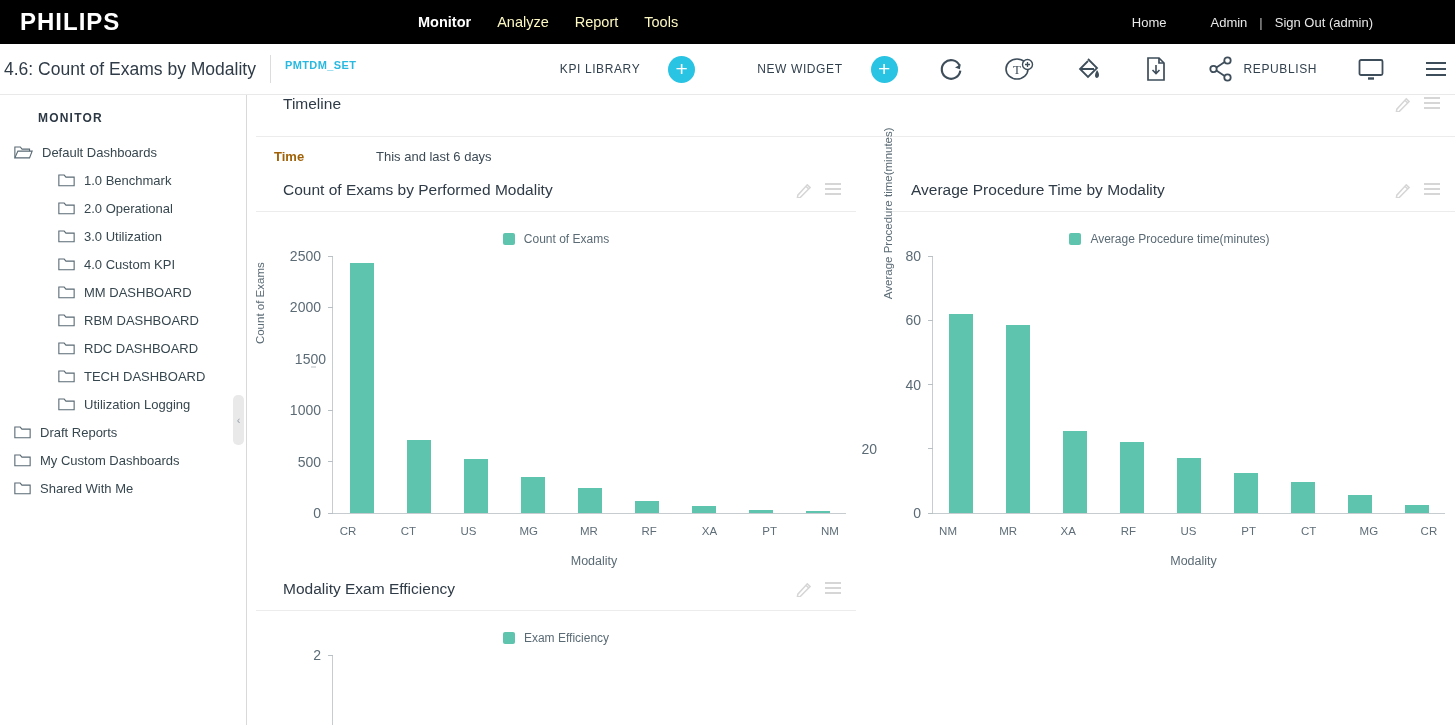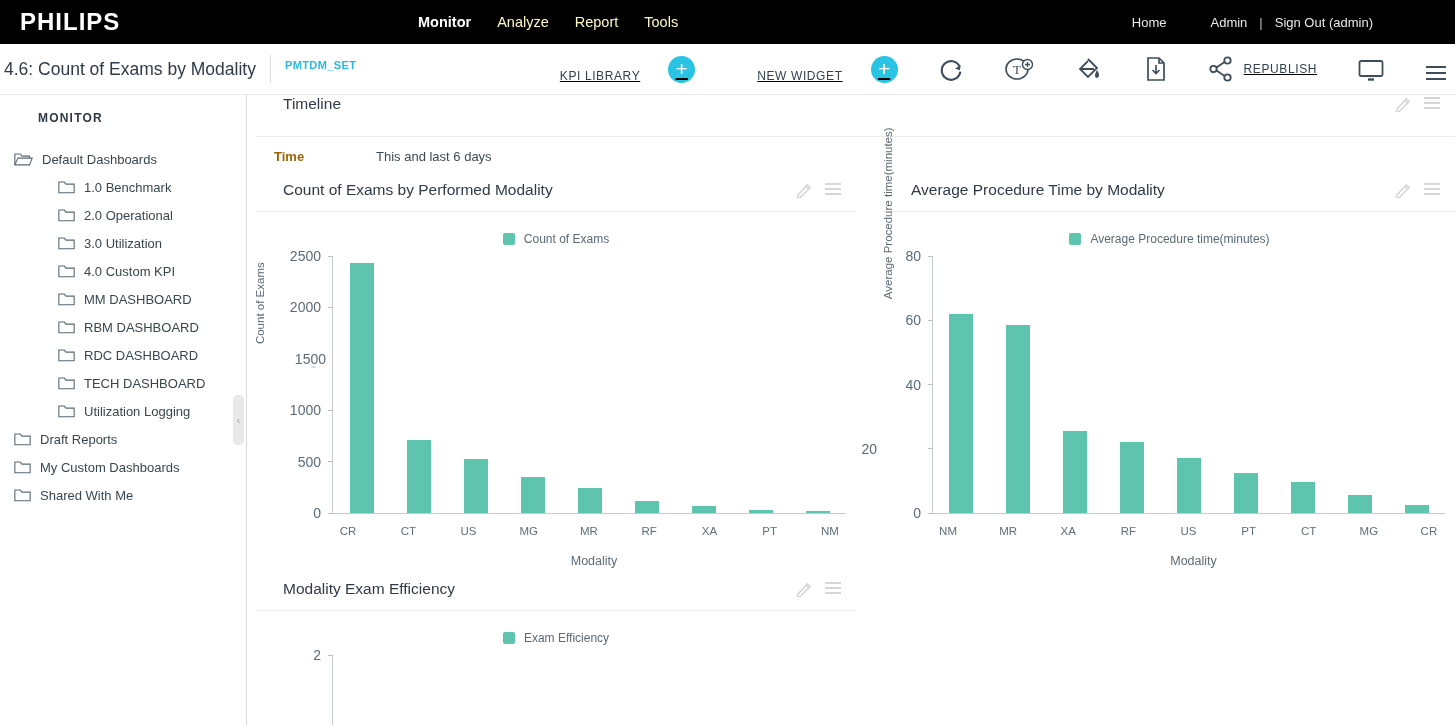--- a/index.html
+++ b/index.html
@@ -18,34 +18,34 @@
   .nav-item.active { font-weight:bold; color:#fff; }
   .user-nav { position:absolute; right:82px; display:flex; align-items:center; gap:12px; color:#e8e8e8; font-size:13px; }
   .user-nav .gap { width:20px; }
   .user-nav .sep { color:#bbb; }
   .user-nav span { cursor:pointer; }
   
   .titlebar { height:51px; background:#fff; border-bottom:1px solid #e9e9e9; display:flex; align-items:center; }
   .page-title { font-size:17.5px; color:#2f3b47; font-weight:500; margin-left:4px; white-space:nowrap; }
   .vsep { width:1px; height:28px; background:#dcdcdc; margin:0 14px; }
   .dataset-tag { font-size:11px; font-weight:bold; letter-spacing:.4px; color:#29b9e0; margin-top:-8px; }
-  .toolbar { margin-left:auto; display:flex; align-items:flex-end; gap:28px; margin-right:8px;text-decoration:underline; }
+  .toolbar { margin-left:auto; display:flex; align-items:center; gap:28px; margin-right:8px; }
   .tool-label { font-size:12px; letter-spacing:.6px; color:var(--ink); white-space:nowrap; cursor:pointer; }
   .plus-btn { width:27px; height:27px; border-radius:50%; background:var(--cyan); color:#fff;
     display:flex; align-items:center; justify-content:center; font-size:21px; line-height:1; cursor:pointer;
     font-weight:400; padding-bottom:2px; }
   .tb-icon { display:flex; align-items:center; justify-content:center; cursor:pointer; margin-left:12px; }
   .tb-icon svg { display:block; }
   .republish { display:flex; align-items:center; gap:10px; margin-left:12px; cursor:pointer; }
   
   .content { display:flex; height:630px; }
   .sidebar { width:247px; border-right:1px solid #d9d9d9; position:relative; padding-top:16px; flex:none; }
   .side-section { margin-left:38px; font-size:12px; font-weight:bold; letter-spacing:1.2px; color:#2c3844; }
   .tree { margin-top:20px; }
-  .tree-item { display:flex; align-items:center; height:28px; font-size:13px; color:#37474f; cursor:pointer; }
+  .tree-item { display:flex; height:28px; font-size:13px; color:#37474f; cursor:pointer; }
   .tree-item.lvl0 { padding-left:14px; }
   .tree-item.lvl1 { padding-left:58px; }
   .tree-item .ticon { display:flex; margin-right:9px; }
   .collapse-handle { position:absolute; right:2px; top:300px; width:11px; height:50px; background:#e9e9e9;
     border-radius:5px; display:flex; align-items:center; justify-content:center; color:#9aa5ad;
     font-size:11px; cursor:pointer; }
   
   .main { flex:1; padding-left:9px; overflow:hidden; }
   .widget-head { display:flex; height:42px; border-bottom:1px solid var(--rule); padding:0 14px 0 27px; }
   .widget-title { font-size:15.5px; color:#2f3b47; font-weight:500; }

